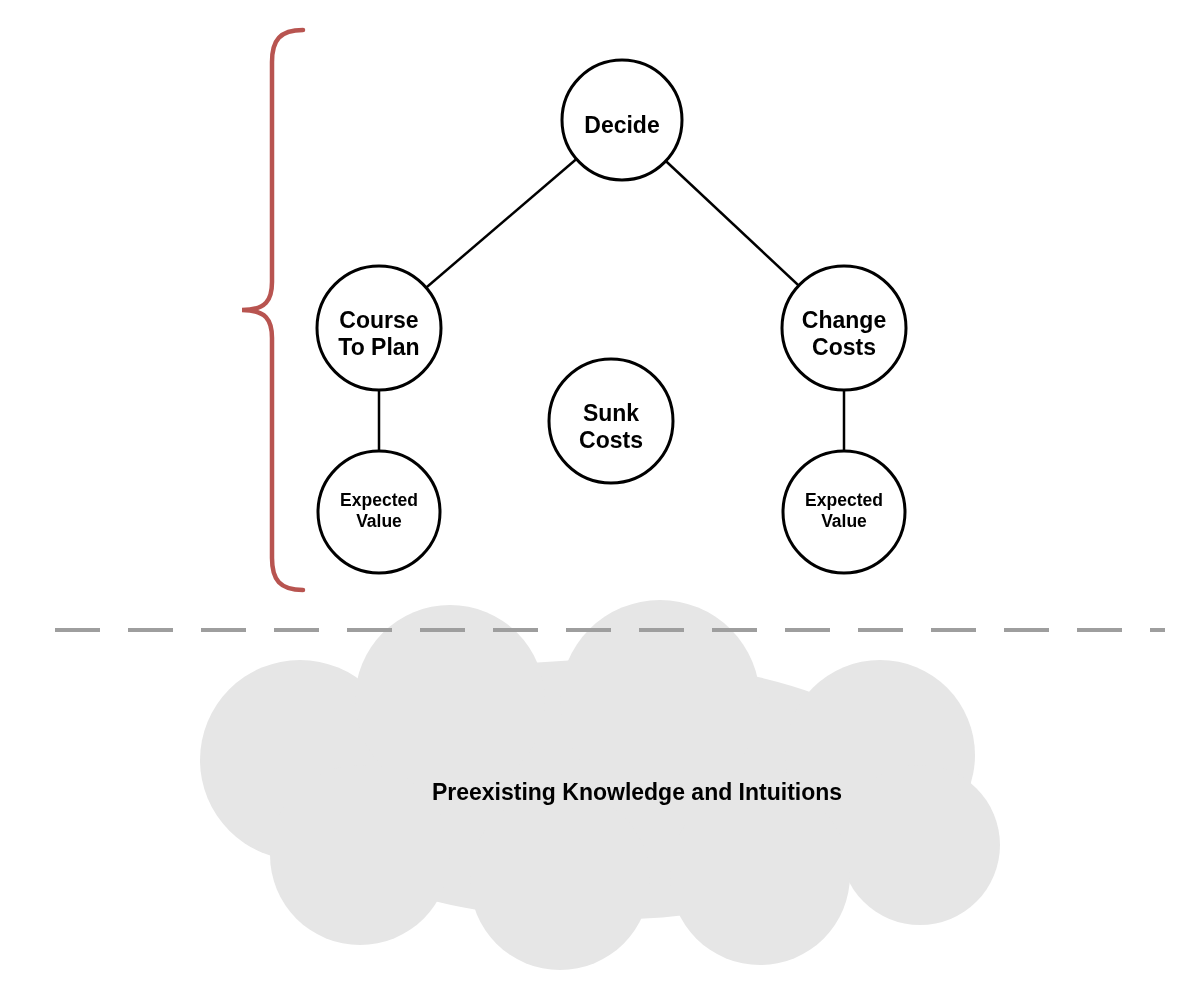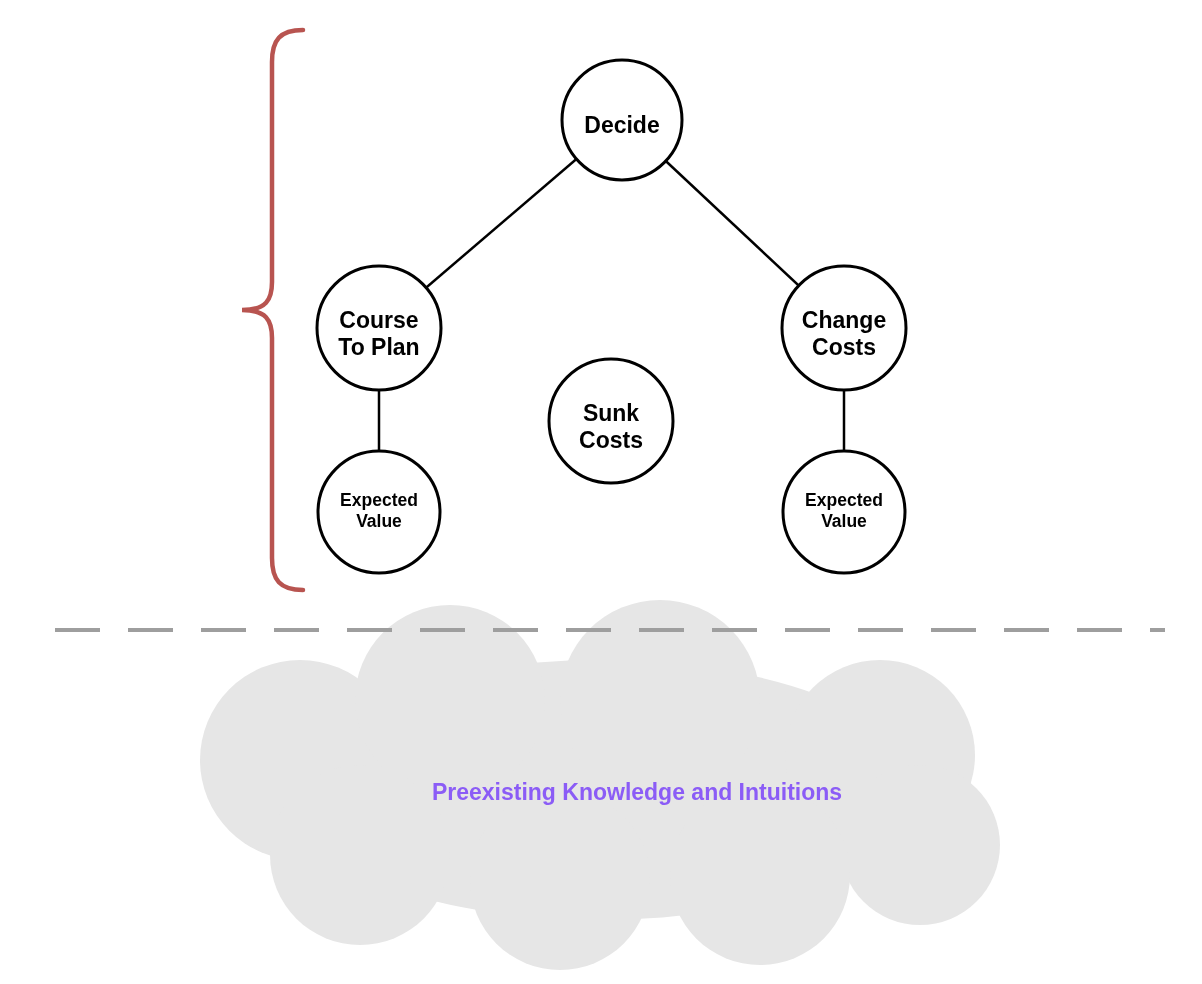--- a/index.html
+++ b/index.html
@@ -46,21 +46,21 @@
   }
   .section-title {
     font-weight: bold;
     font-size: 33px;
     color: #b02a30;
     line-height: 1.42;
   }
   .cloud-label {
     font-weight: bold;
     font-size: 23px;
-    color: #8b5cf6;
+    color: #000000;
   }
 </style>
 </head>
 <body>
 
 <div id="canvas">
 
   <svg id="diagram-svg" width="1202" height="984" viewBox="0 0 1202 984">
 
     <g fill="#e6e6e6" stroke="none">

